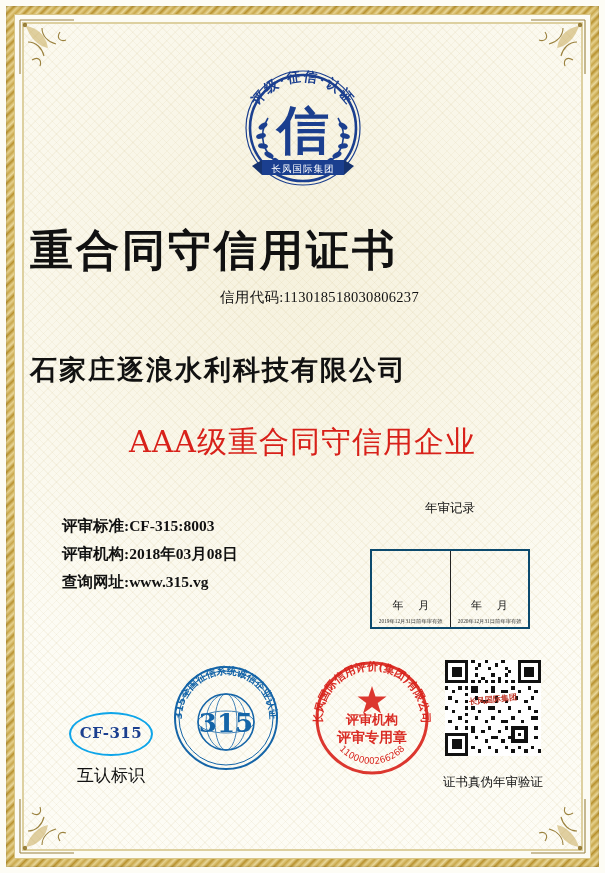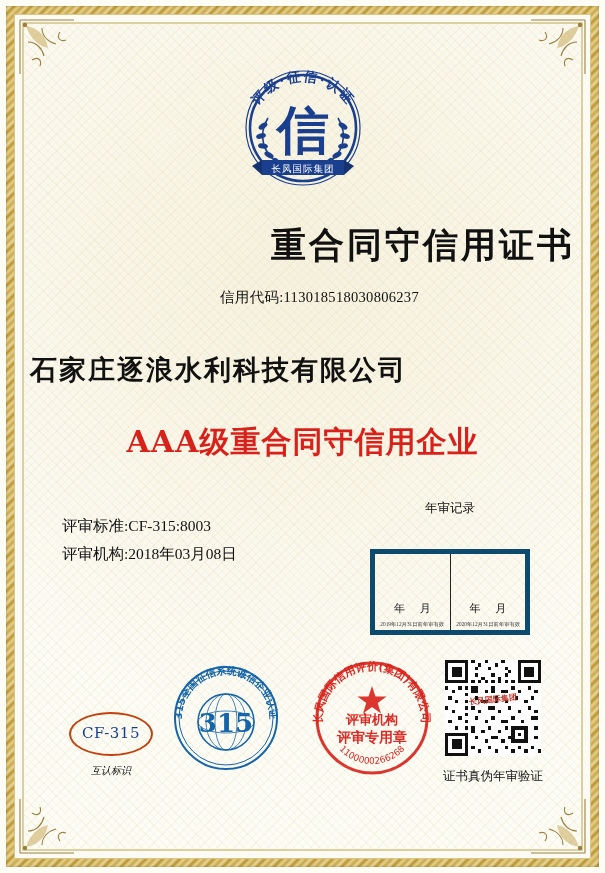--- a/index.html
+++ b/index.html
@@ -71,23 +71,23 @@
     transform: translateX(-50%);
     top: 26px;
     width: 150px;
     height: 150px;
   }
 
   
   .main-title {
     position: absolute;
     top: 192px;
-    left: 0; right: 0;
-    text-align: right;
-    font-size: 35px;
+    left: 0; right: 12px;
+    text-align: left;
+    font-size: 43px;
     letter-spacing: 3px;
     font-weight: bold;
     color: #111;
     font-family: "DejaVu Serif", serif;
   }
   .credit-code {
     position: absolute;
     top: 258px;
     left: 4px; right: 0;
     text-align: center;
@@ -105,53 +105,53 @@
     letter-spacing: 2px;
     color: #111;
     font-family: "DejaVu Serif", serif;
   }
   .honor {
     position: absolute;
     top: 392px;
     left: 0; right: 0;
     text-align: center;
     font-size: 30px;
-    font-weight: bold;
+    font-weight: normal;
     letter-spacing: 1px;
     color: #d8211a;
     font-family: "DejaVu Serif", serif;
   }
 
   
   .details {
     position: absolute;
     top: 482px;
     left: 32px;
     font-size: 15.5px;
     line-height: 28px;
     color: #111;
-    font-weight: normal;
+    font-weight: bold;
   }
   .details div { white-space: nowrap; }
 
   
   .review-box {
     position: absolute;
     top: 470px;
     left: 340px;
     width: 160px;
   }
   .review-title {
     text-align: center;
     font-size: 12.5px;
     color: #111;
     margin-bottom: 2px;
   }
   .review-table {
-    border: 5px solid #0c4a6e;
+    border: 2px solid #0c4a6e;
     height: 76px;
     display: flex;
     margin-top: 32px;
   }
   .review-cell {
     flex: 1;
     position: relative;
   }
   .review-cell + .review-cell { border-left: 1px solid #222; }
   .review-ym {
@@ -178,35 +178,34 @@
   .seal-cf {
     position: absolute;
     left: 38px;
     top: 682px;
     width: 86px;
     text-align: center;
   }
   .seal-cf-oval {
     width: 80px;
     height: 40px;
-    border: 2px solid #c2410c;
+    border: 2px solid #0ea5e9;
     border-radius: 50%;
     margin: 0 auto;
     color: #1b3f8f;
     font-size: 15px;
-    font-weight: normal;
+    font-weight: bold;
     line-height: 38px;
     letter-spacing: 0.5px;
     font-family: "DejaVu Serif", serif;
   }
   .seal-cf-label {
     margin-top: 8px;
-    font-size: 10px;
-    color: #111;
-    font-style: italic;
+    font-size: 17px;
+    color: #111;
   }
 
   .seal-315 {
     position: absolute;
     left: 142px;
     top: 634px;
     width: 108px;
     height: 108px;
   }
   .seal-red {
@@ -225,21 +224,21 @@
     text-align: center;
   }
   .qr {
     width: 96px;
     height: 96px;
     margin: 0 auto;
     position: relative;
     background-color: #fff;
   }
   .qr-label {
-    margin-top: 12px;
+    margin-top: 18px;
     font-size: 12.5px;
     color: #111;
     white-space: nowrap;
   }
   .qr-overlay {
     position: absolute;
     left: 0; right: 0;
     top: 34px;
     text-align: center;
     font-size: 8px;
@@ -357,20 +356,21 @@
       <span>信用代码:</span><span>113018518030806237</span>
     </div>
 
     <div class="company">石家庄逐浪水利科技有限公司</div>
 
     <div class="honor">AAA级重合同守信用企业</div>
 
     <div class="details">
       <div>评审标准:CF-315:8003</div>
       <div>评审机构:2018年03月08日</div>
+      <div>查询网址:www.315.vg</div>
     </div>
 
     <div class="review-box">
       <div class="review-title">年审记录</div>
       <div class="review-table">
         <div class="review-cell">
           <div class="review-ym">年 月</div>
           <div class="review-note">2019年12月31日前年审有效</div>
         </div>
         <div class="review-cell">

